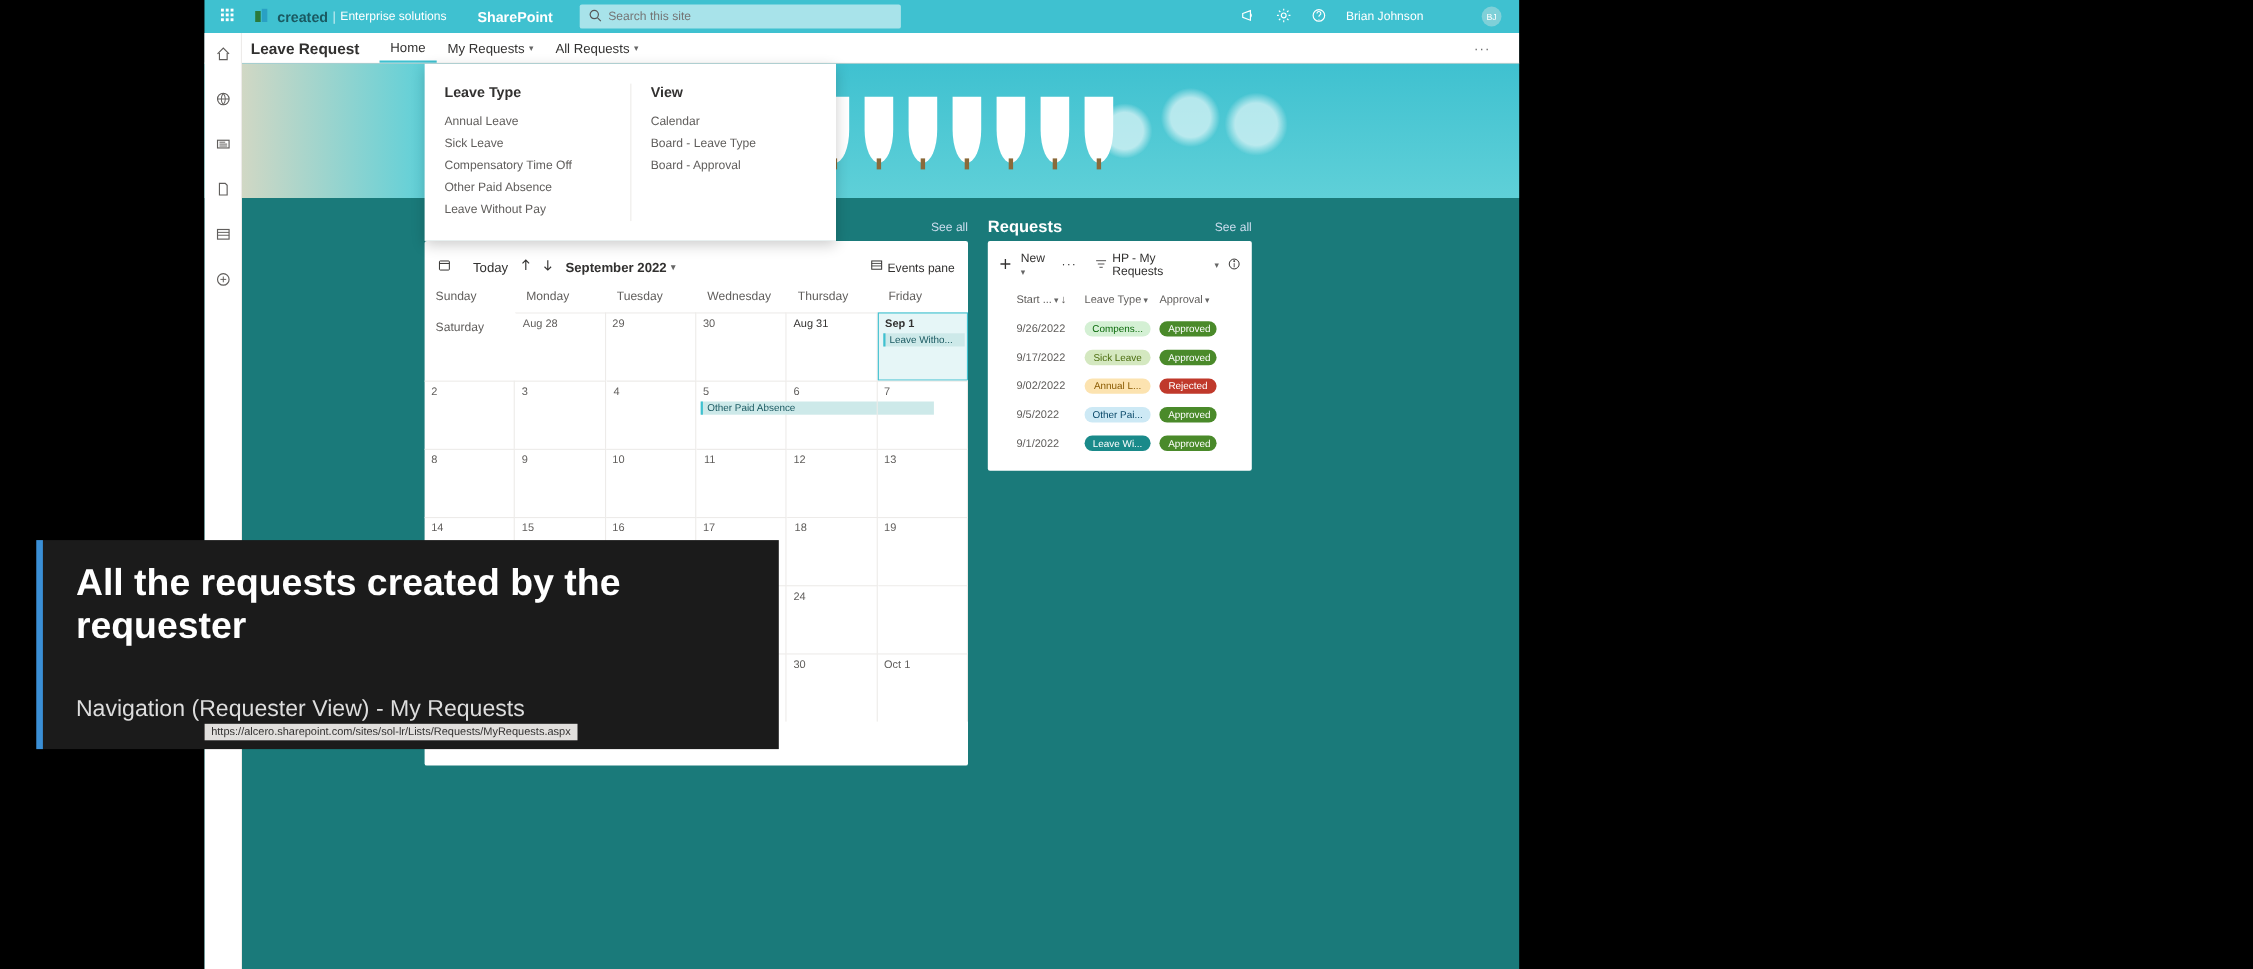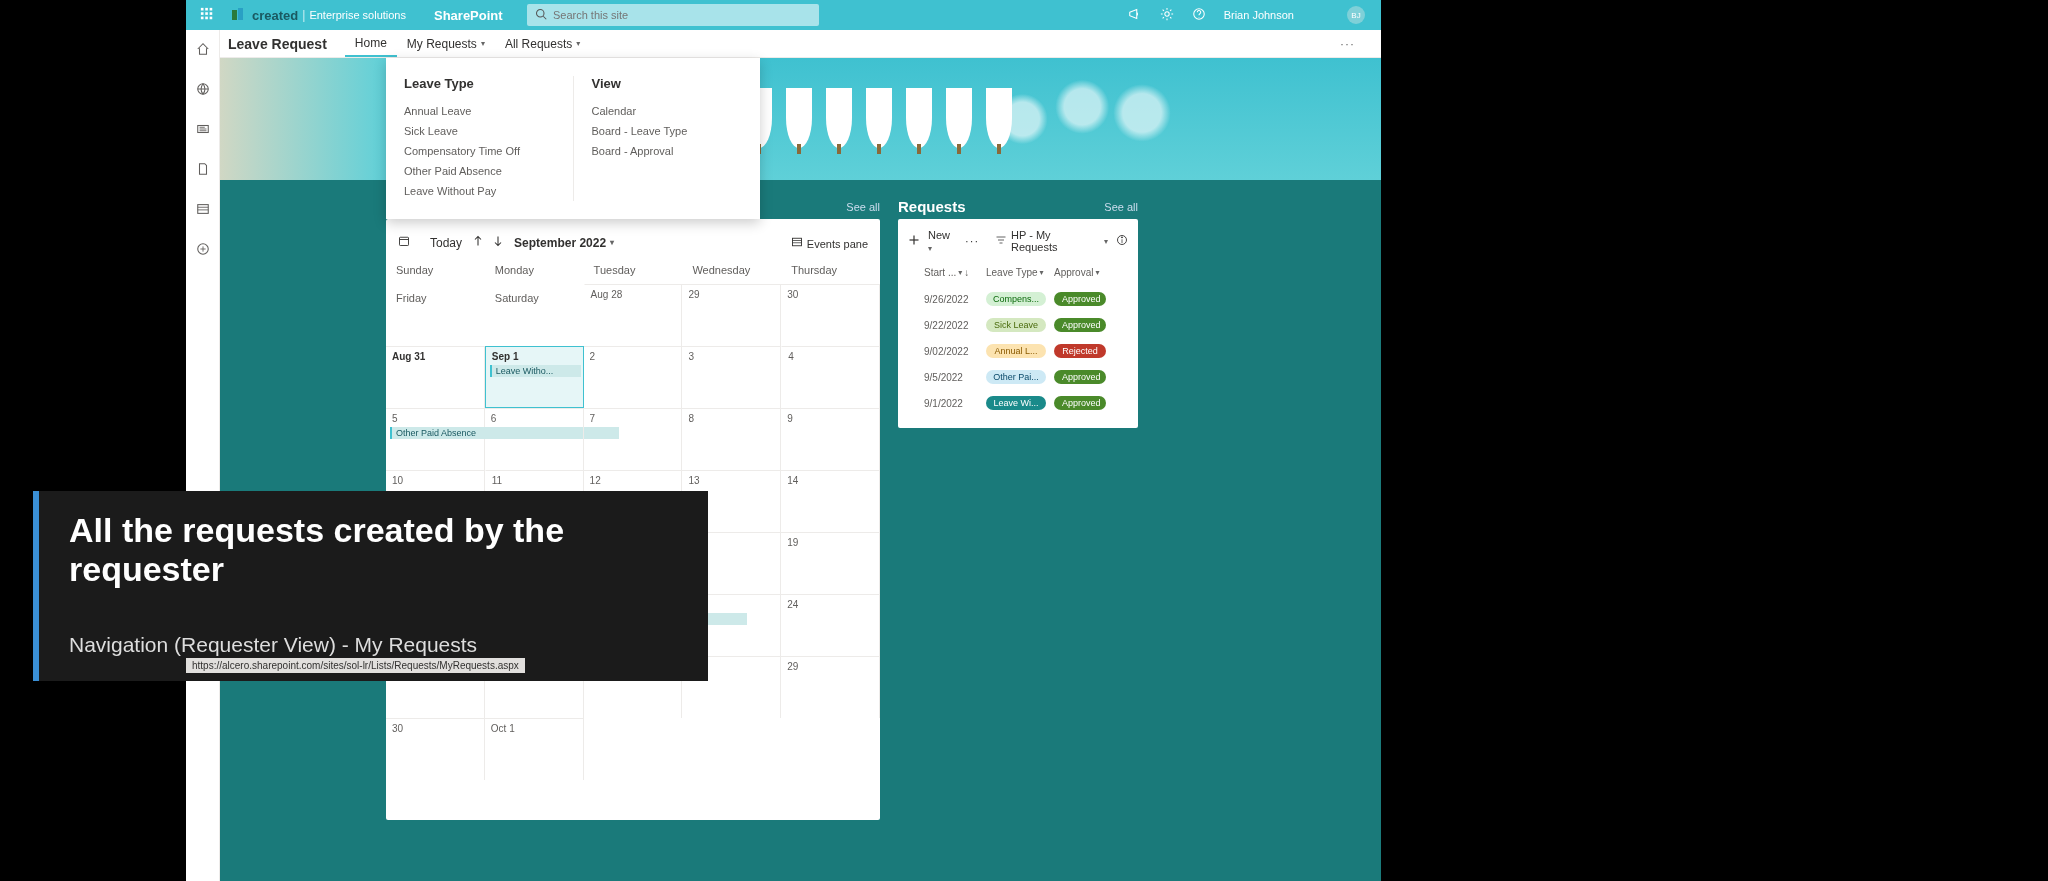--- a/index.html
+++ b/index.html
@@ -50,21 +50,21 @@
 .panel-title { color:#fff; font-weight:600; font-size:15px; }
 .see-all { color:#cde; font-size:11px; cursor:pointer; }
 
 .cal { background:#fff; width:494px; flex:0 0 494px; border-radius:2px; padding:10px 0 40px; }
 .cal-toolbar { display:flex; align-items:center; padding:6px 12px; gap:10px; font-size:12px; color:#323130; }
 .cal-toolbar svg{width:12px;height:12px;stroke:#323130;fill:none;}
 .cal-today { display:flex; gap:20px; align-items:center; cursor:pointer; }
 .cal-arrows { display:flex; gap:8px; }
 .cal-month { font-weight:600; display:flex; gap:4px; align-items:center; }
 .cal-events { margin-left:auto; display:flex; gap:4px; align-items:flex-end; cursor:pointer; font-size:11px; color:#323130;}
-.cal-grid { display:grid; grid-template-columns:repeat(5,1fr); }
+.cal-grid { display:grid; grid-template-columns:repeat(6,1fr); }
 .cal-head-cell { font-size:11px; color:#605e5c; padding:8px 10px; }
 .cal-cell { border-top:1px solid #edebe9; border-right:1px solid #edebe9; height:62px; font-size:10px; color:#605e5c; padding:4px 6px; position:relative; }
 .cal-cell:nth-child(7n+1){border-left:1px solid transparent;}
 .cal-cell.today { background:#e6f6f7; border:1px solid #3fc1d0 !important; }
 .cal-date { color:#605e5c; font-size:10px; }
 .cal-cell.sel .cal-date { color:#323130; }
 .event-pill { position:absolute; left:4px; right:2px; background:#cde9e9; border-left:2px solid #3fc1d0; font-size:9px; padding:1px 4px; color:#1a5961; white-space:nowrap; overflow:hidden; text-overflow:ellipsis; }
 
 .req { width:240px; flex:0 0 240px; }
 .req-box { background:#fff; border-radius:2px; margin-top:4px; padding:8px 6px 12px; }
@@ -228,21 +228,21 @@
             <div class="cal-head-cell" data-name="day-header">Monday</div>
             <div class="cal-head-cell" data-name="day-header">Tuesday</div>
             <div class="cal-head-cell" data-name="day-header">Wednesday</div>
             <div class="cal-head-cell" data-name="day-header">Thursday</div>
             <div class="cal-head-cell" data-name="day-header">Friday</div>
             <div class="cal-head-cell" data-name="day-header">Saturday</div>
 
             <div class="cal-cell" data-name="calendar-cell"><span class="cal-date">Aug 28</span></div>
             <div class="cal-cell" data-name="calendar-cell"><span class="cal-date">29</span></div>
             <div class="cal-cell" data-name="calendar-cell"><span class="cal-date">30</span></div>
-            <div class="cal-cell sel" data-name="calendar-cell"><span class="cal-date" style="font-weight:700;color:#323130">Aug 31</span></div>
+            <div class="cal-cell sel" data-name="calendar-cell"><span class="cal-date" style="font-weight:400;color:#323130">Aug 31</span></div>
             <div class="cal-cell today" data-name="calendar-cell-today"><span class="cal-date" style="font-weight:600;color:#323130">Sep 1</span><div class="event-pill" data-name="event-lwop" style="top:18px">Leave Witho...</div></div>
             <div class="cal-cell" data-name="calendar-cell"><span class="cal-date">2</span></div>
             <div class="cal-cell" data-name="calendar-cell"><span class="cal-date">3</span></div>
 
             <div class="cal-cell" data-name="calendar-cell"><span class="cal-date">4</span></div>
             <div class="cal-cell" data-name="calendar-cell" style="overflow:visible"><span class="cal-date">5</span><div class="event-pill" data-name="event-opa" style="top:18px;right:-135px;">Other Paid Absence</div></div>
             <div class="cal-cell" data-name="calendar-cell"><span class="cal-date">6</span></div>
             <div class="cal-cell" data-name="calendar-cell"><span class="cal-date">7</span></div>
             <div class="cal-cell" data-name="calendar-cell"><span class="cal-date">8</span></div>
             <div class="cal-cell" data-name="calendar-cell"><span class="cal-date">9</span></div>
@@ -314,21 +314,21 @@
                 <span>Approval</span> 
                 <span class="chev">▾</span>
               </span>
           </div>
           <div class="req-row" data-name="request-row">
             <span data-name="cell-date">9/26/2022</span>
             <span class="lt-pill lt-compens" data-name="leave-type-badge">Compens...</span>
             <span class="ap-pill ap-approved" data-name="approval-badge">Approved</span>
           </div>
           <div class="req-row" data-name="request-row">
-            <span data-name="cell-date">9/22/2022</span>
+            <span data-name="cell-date">9/17/2022</span>
             <span class="lt-pill lt-sick" data-name="leave-type-badge">Sick Leave</span>
             <span class="ap-pill ap-approved" data-name="approval-badge">Approved</span>
           </div>
           <div class="req-row" data-name="request-row">
             <span data-name="cell-date">9/02/2022</span>
             <span class="lt-pill lt-annual" data-name="leave-type-badge">Annual L...</span>
             <span class="ap-pill ap-rejected" data-name="approval-badge">Rejected</span>
           </div>
           <div class="req-row" data-name="request-row">
             <span data-name="cell-date">9/5/2022</span>

